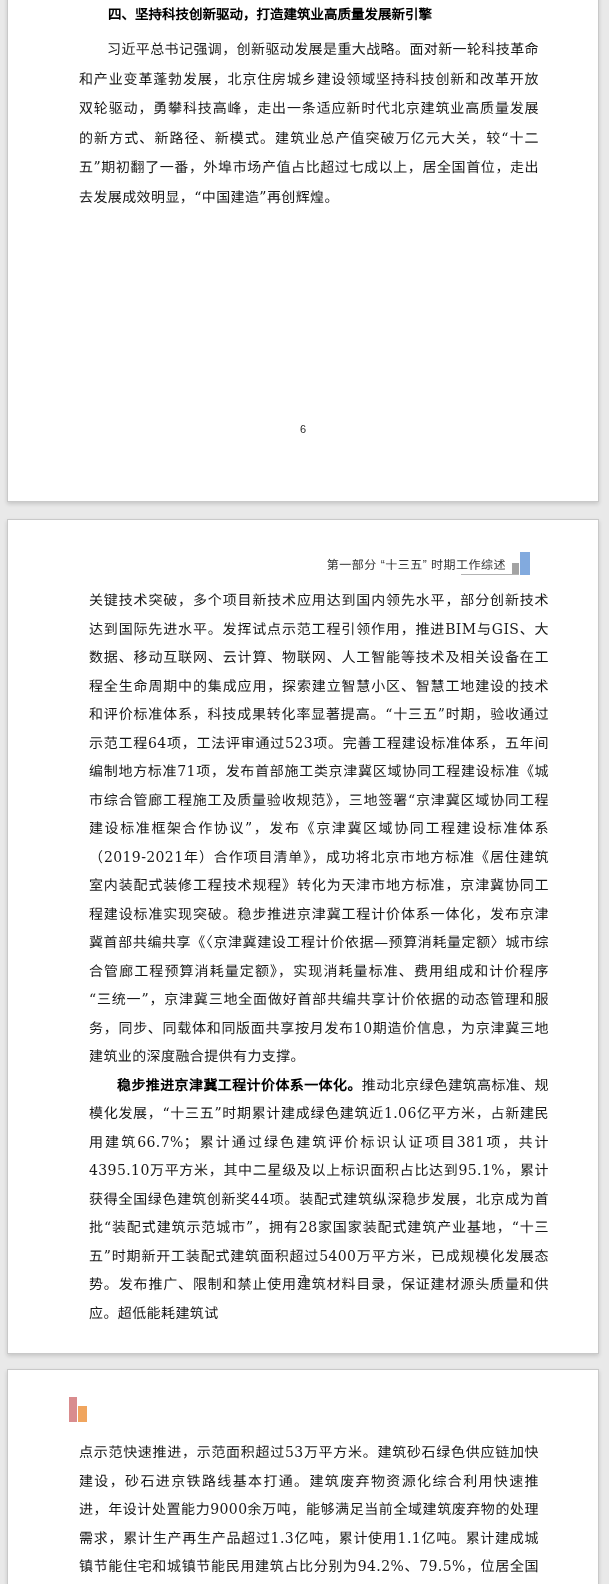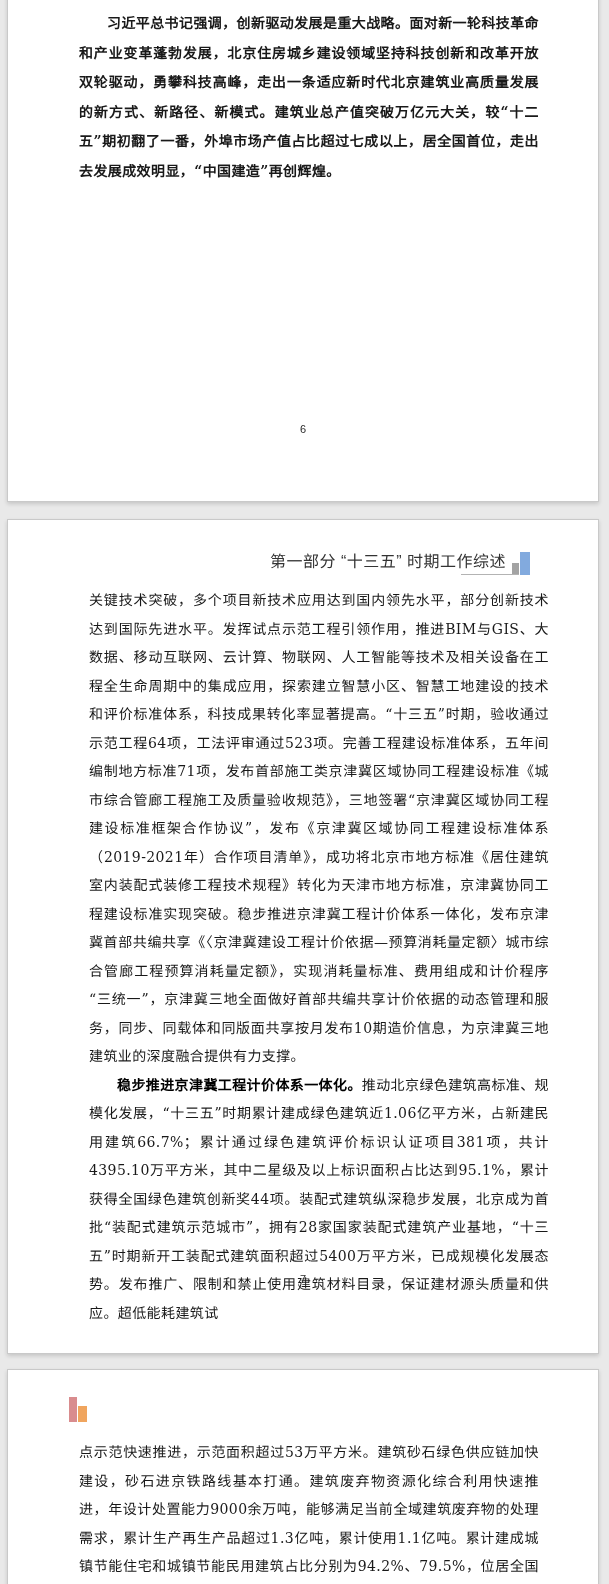--- a/index.html
+++ b/index.html
@@ -31,21 +31,21 @@
     color:#000000;
     padding-left:29px;
   }
   .para {
     font-size:14px;
     line-height:29.5px;
     text-align:justify;
     color:#191919;
     letter-spacing:0.4px;
   }
-  .para.first { margin-top:4px;font-weight:bold; }
+  .para.first { margin-top:10px; }
   .indent { text-indent:2em; }
   .lead {
     font-family:"Liberation Sans", sans-serif;
     font-weight:bold;
     color:#000000;
   }
   .page-number {
     position:absolute;
     left:0;
     width:100%;
@@ -61,21 +61,21 @@
   .p7-header {
     position:absolute;
     top:31px;
     right:68px;
     height:24px;
     display:flex;
     align-items:flex-end;
   }
   .p7-header .hdr-title {
     font-family:"Liberation Sans", sans-serif;
-    font-size:16px;
+    font-size:12px;
     color:#333333;
     letter-spacing:0.5px;
     margin-bottom:3px;
   }
   .sq-gray  { width:7px;  height:12px; background:#a3a3a3; margin-left:6px; }
   .bar-blue { width:10px; height:23px; background:#82aade; margin-left:1px; }
   .p7-underline {
     position:absolute;
     right:11px;
     bottom:0;
@@ -104,20 +104,21 @@
     letter-spacing:0.3px;
     margin:0 0 3px 8px;
   }
   .body-8 { position:absolute; top:68px; left:71px; width:460px; }
 </style>
 </head>
 <body>
 
 <div class="page" id="page6">
   <div class="content-6">
+    <div class="doc-heading">四、坚持科技创新驱动，打造建筑业高质量发展新引擎</div>
     <p class="para indent first">习近平总书记强调，创新驱动发展是重大战略。面对新一轮科技革命和产业变革蓬勃发展，北京住房城乡建设领域坚持科技创新和改革开放双轮驱动，勇攀科技高峰，走出一条适应新时代北京建筑业高质量发展的新方式、新路径、新模式。建筑业总产值突破万亿元大关，较“十二五”期初翻了一番，外埠市场产值占比超过七成以上，居全国首位，走出去发展成效明显，“中国建造”再创辉煌。</p>
   </div>
   <div class="page-number">6</div>
 </div>
 
 <div class="page" id="page7">
   <div class="p7-header">
     <span class="hdr-title">第一部分 “十三五” 时期工作综述</span>
     <span class="sq-gray"></span>
     <span class="bar-blue"></span>

